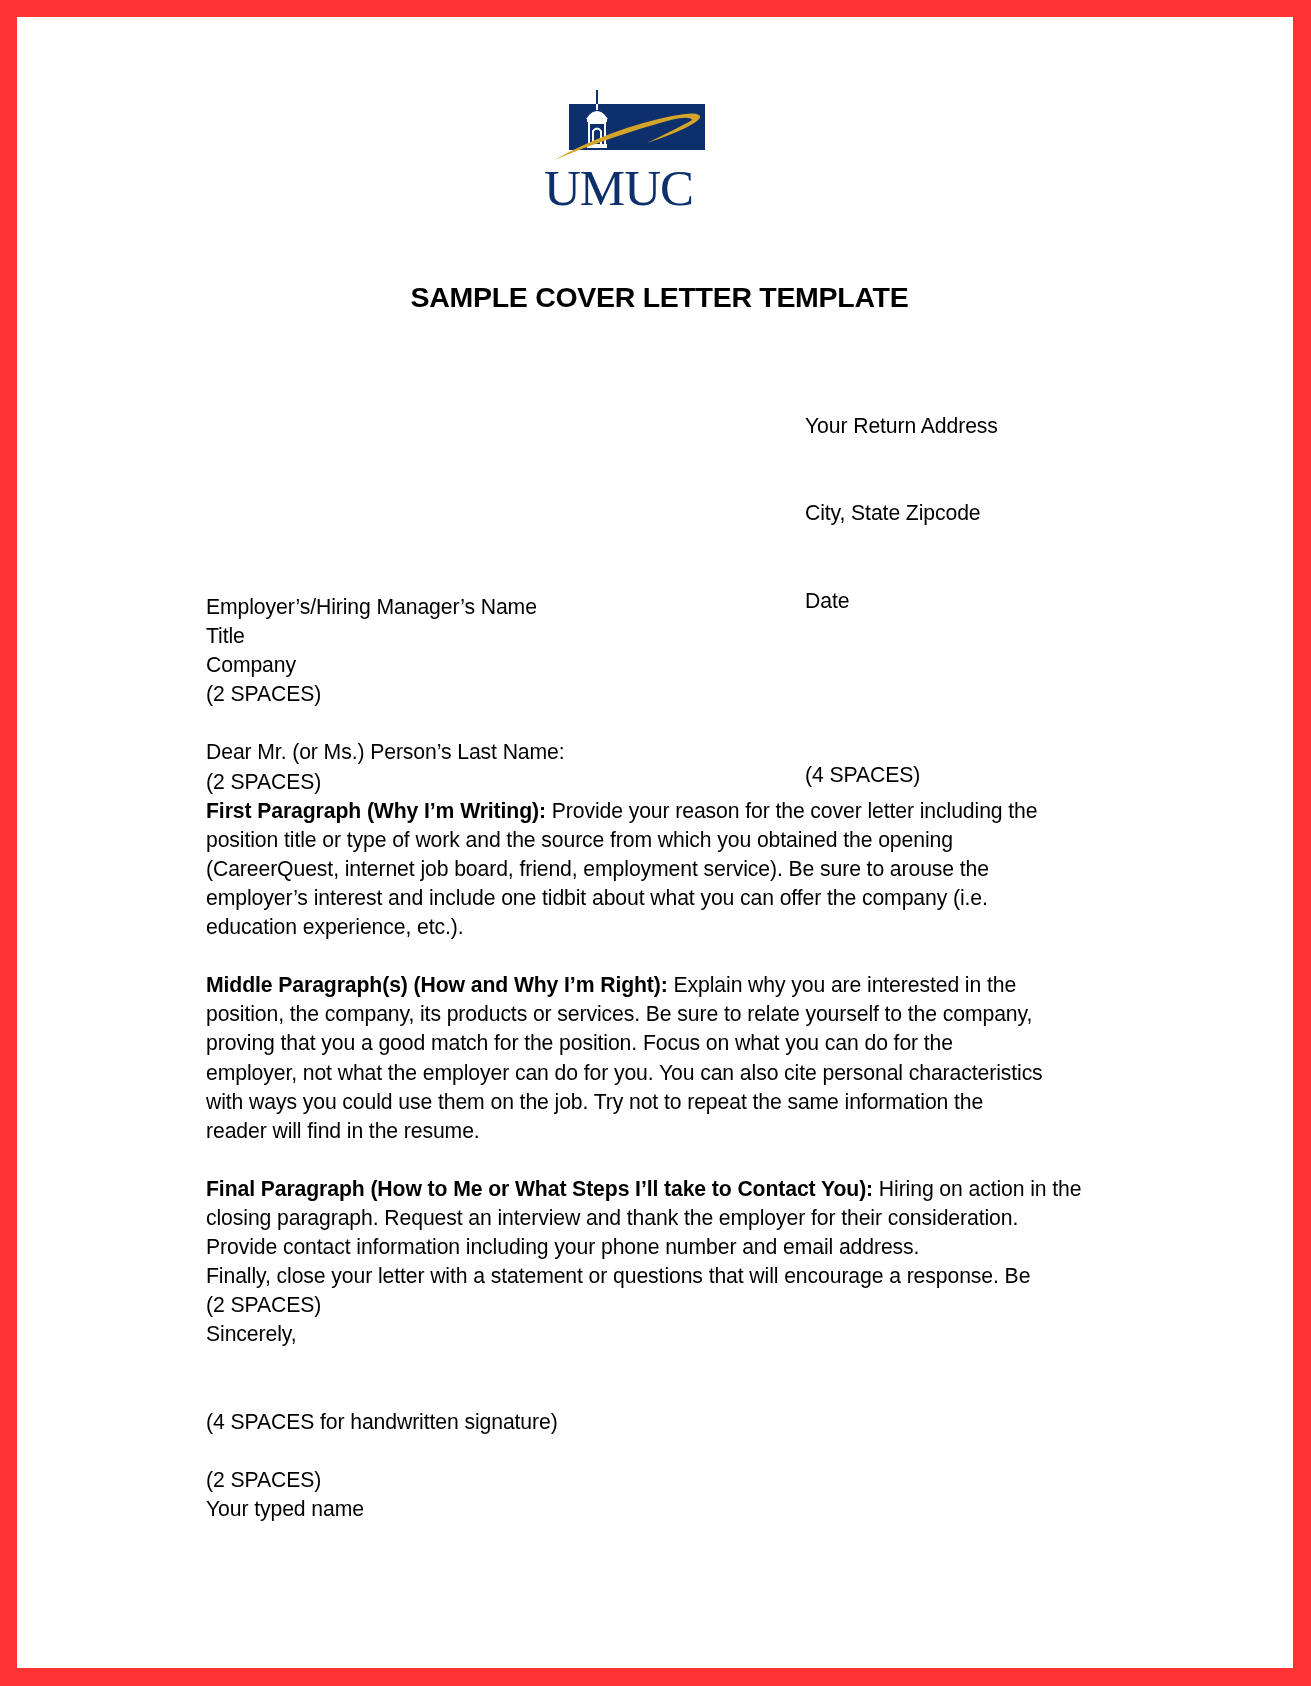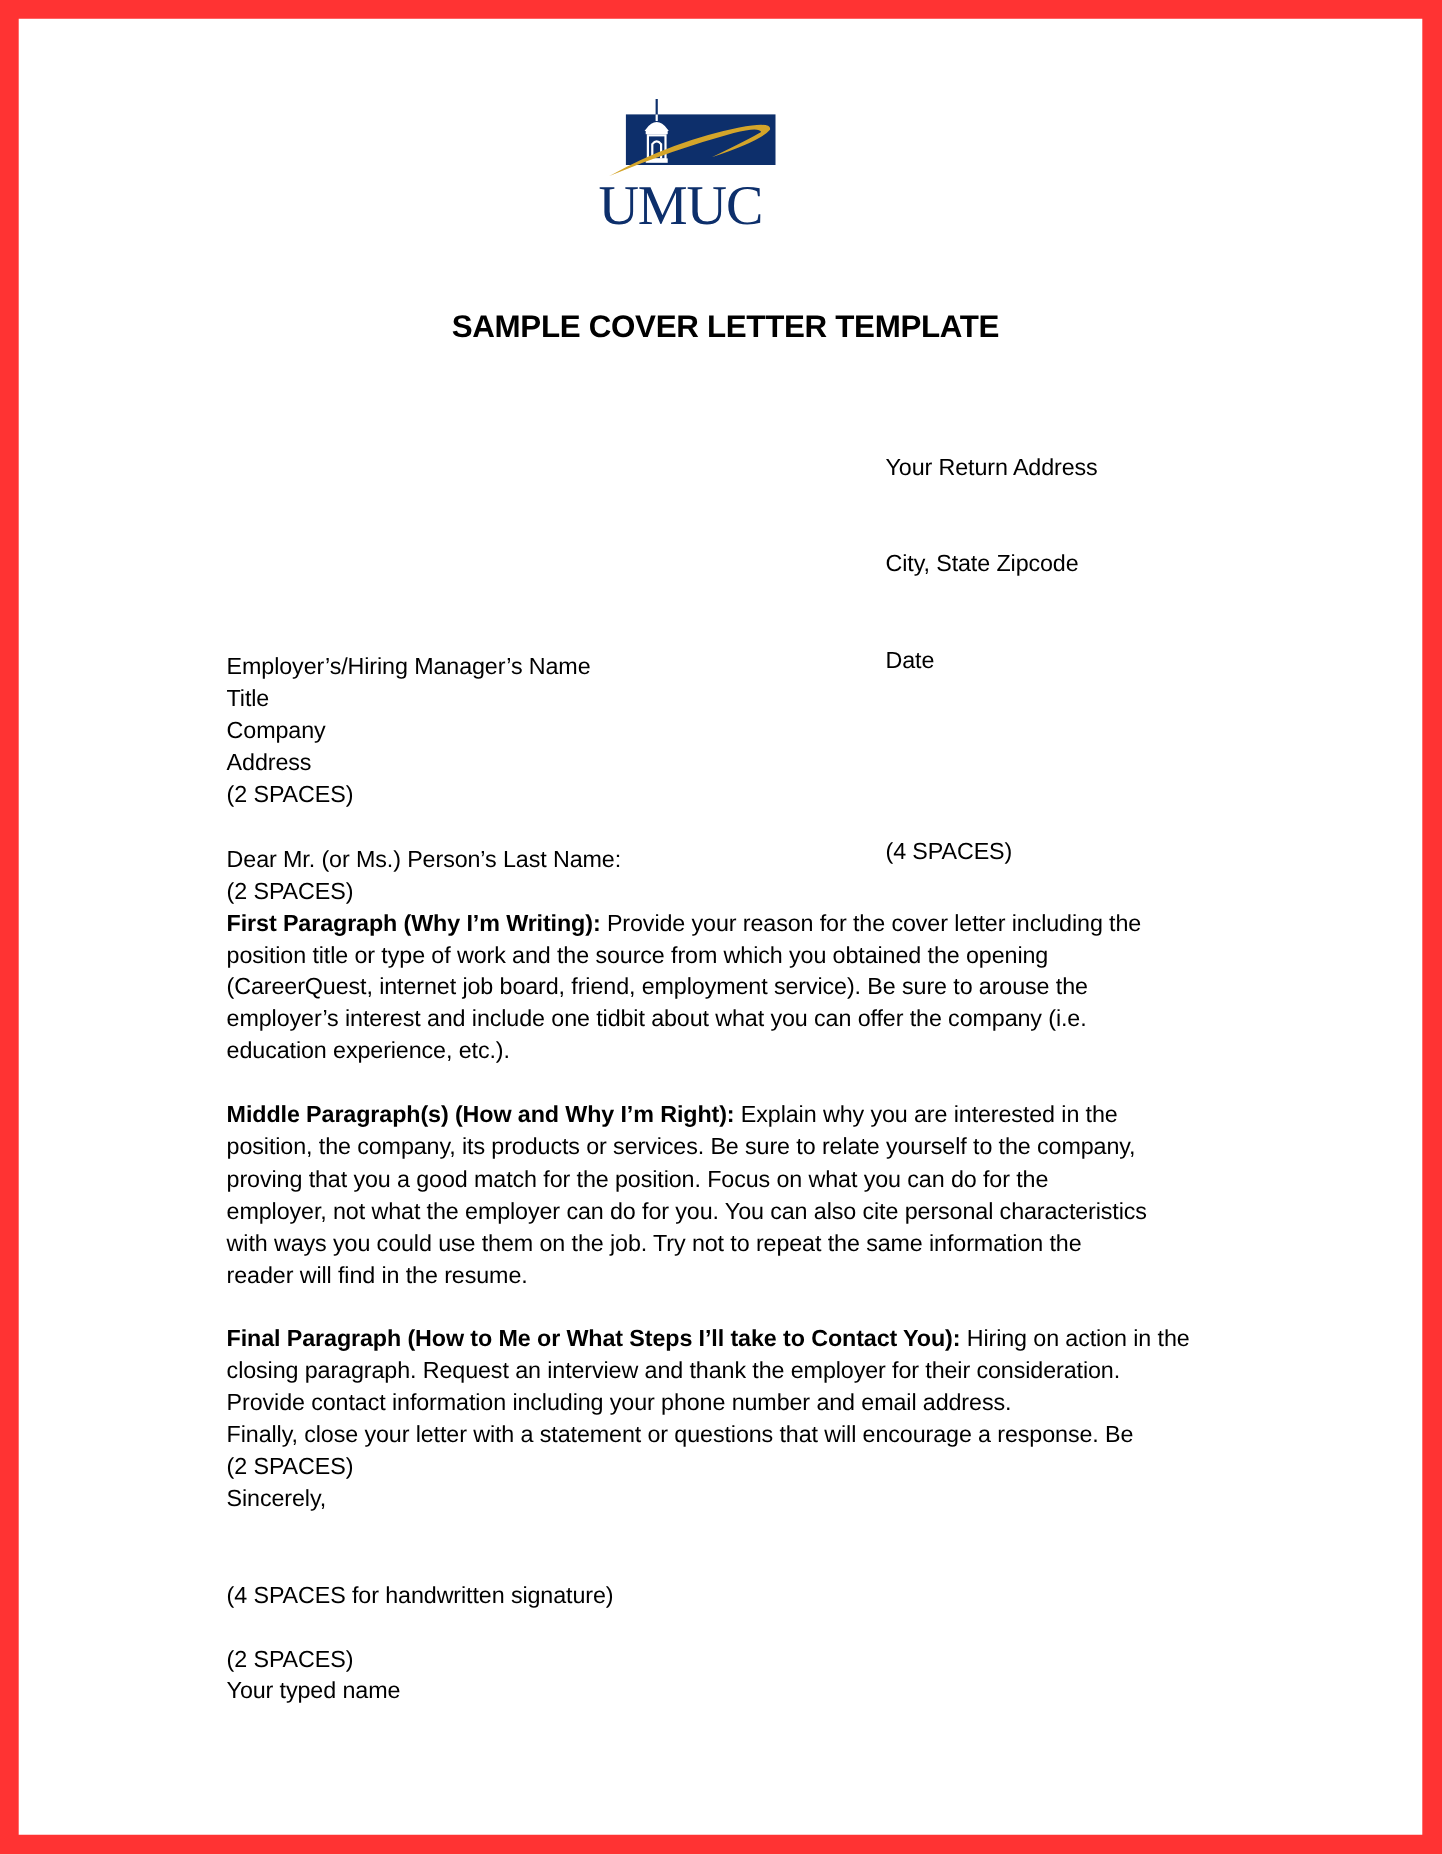--- a/index.html
+++ b/index.html
@@ -67,21 +67,20 @@
   <span class="line">Date</span>
   <span class="blank"></span>
   <span class="line">(4 SPACES)</span>
 </div>
 
 <div class="block body-block">
   <div>
     <span class="line">Employer’s/Hiring Manager’s Name</span>
     <span class="line">Title</span>
     <span class="line">Company</span>
-    <span class="line">Address</span>
     <span class="line">(2 SPACES)</span>
   </div>
   <span class="blank"></span>
 
   <span class="line">Dear Mr. (or Ms.) Person’s Last Name:</span>
   <span class="line">(2 SPACES)</span>
 
   <div>
     <span class="line"><b>First Paragraph (Why I’m Writing):</b><span> Provide your reason for the cover letter including the</span></span>
     <span class="line">position title or type of work and the source from which you obtained the opening</span>

